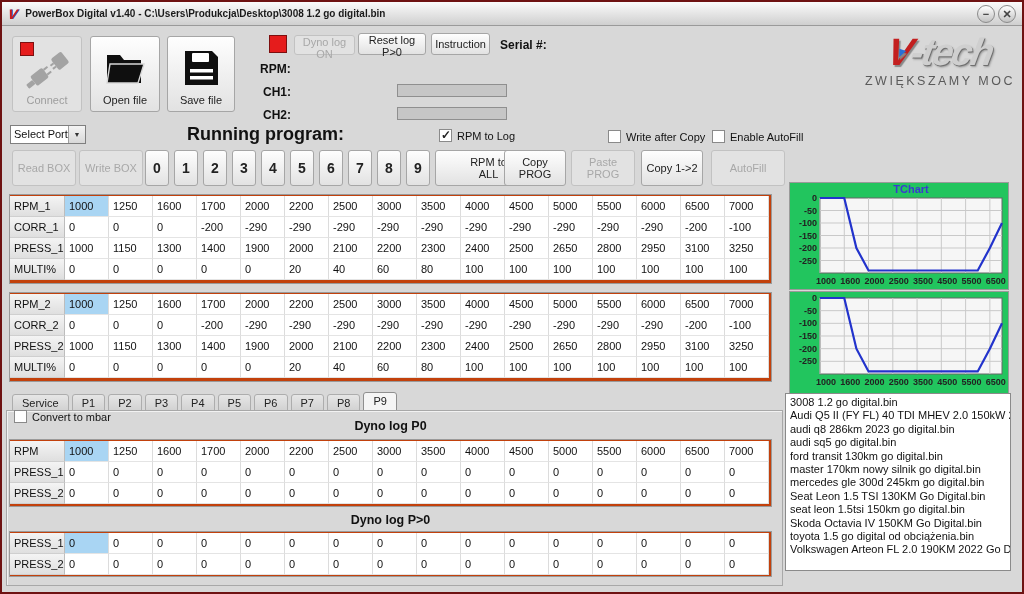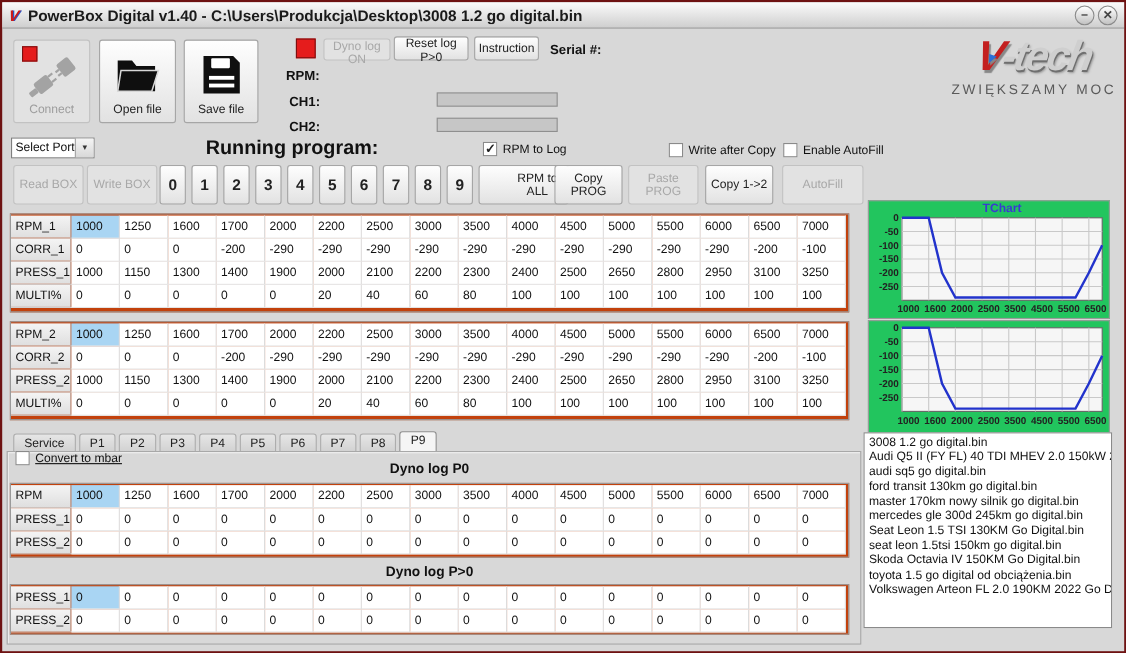--- a/index.html
+++ b/index.html
@@ -6,21 +6,21 @@
   html,body { width:1024px; height:594px; }
   body { font-family:"Liberation Sans", sans-serif; font-size:11px; color:#111; background:#888; }
   .app { position:relative; width:1024px; height:594px; background:#d8d8d8; border:2px solid #6e1212; overflow:hidden; }
 
   
   .titlebar { position:absolute; left:0; top:0; width:1020px; height:24px;
     background:linear-gradient(#fbfbfb,#cfcfcf); border-bottom:1px solid #9a9a9a;
     display:flex; align-items:center; padding:0 6px; }
   .tb-logo { font-style:italic; font-weight:bold; font-size:14px; color:#cc1a1a; transform:skewX(-8deg);
     text-shadow:1px 0 0 #2a56c6; margin-right:8px; }
-  .tb-title { font-weight:bold; font-size:14px; color:#1a1a1a; flex:1; white-space:nowrap; overflow:hidden; }
+  .tb-title { font-weight:bold; font-size:10px; color:#1a1a1a; flex:1; white-space:nowrap; overflow:hidden; }
   .winbtn { width:18px; height:18px; border-radius:50%; background:linear-gradient(#ffffff,#c2c2c2);
     border:1px solid #8a8a8a; color:#444; font-size:11px; font-weight:bold; line-height:16px; text-align:center;
     margin-left:3px; cursor:default; }
 
   
   .btn { position:absolute; background:linear-gradient(#fefefe,#e2e2e2); border:1px solid #a6a6a6;
     border-radius:3px; font-family:inherit; font-size:11px; color:#222; text-align:center; cursor:default; }
   .btn.disabled { background:#e2e2e2; color:#a8a8a8; border-color:#c2c2c2; }
   .bigbtn { display:flex; flex-direction:column; align-items:center; justify-content:flex-end; padding-bottom:5px; }
   .bigbtn .ind { position:absolute; left:7px; top:5px; width:14px; height:14px; background:var(--red); border:1px solid #7d0f0f; }
@@ -345,21 +345,21 @@
       <div class="tab">P3</div>
       <div class="tab">P4</div>
       <div class="tab">P5</div>
       <div class="tab">P6</div>
       <div class="tab">P7</div>
       <div class="tab">P8</div>
       <div class="tab active">P9</div>
     </div>
 
   <div class="groove" style="left:4px;top:408px;width:777px;height:176px;"></div>
-  <div class="cb" style="left:12px;top:408px;text-decoration:underline;">
+  <div class="cb" style="left:12px;top:408px;">
     <span class="box"></span>
     <span>Convert to mbar</span>
   </div>
   <div class="sect-title" style="left:7px;top:417px;width:763px;">Dyno log  P0</div>
   <div class="tpanel" style="left:7px;top:437px;width:763px;height:68px;">
       <div class="trow">
         <div class="cell label">RPM</div>
         <div class="cell hl">1000</div>
         <div class="cell">1250</div>
         <div class="cell">1600</div>
@@ -518,20 +518,21 @@
         <line x1="175.6" y1="6" x2="175.6" y2="82" stroke="#c9c9c9" stroke-width="1"></line>
         <text x="181.6" y="93" text-anchor="middle" font-size="9" fill="#222" font-family="Liberation Sans, sans-serif">5500</text>
         <line x1="199.86666666666667" y1="6" x2="199.86666666666667" y2="82" stroke="#c9c9c9" stroke-width="1"></line>
         <text x="205.86666666666667" y="93" text-anchor="middle" font-size="9" fill="#222" font-family="Liberation Sans, sans-serif">6500</text>
         <polyline points="30,6 42.13333333333333,6 54.266666666666666,6 66.4,56.666666666666664 78.53333333333333,79.46666666666667 90.66666666666666,79.46666666666667 102.8,79.46666666666667 114.93333333333334,79.46666666666667 127.06666666666666,79.46666666666667 139.2,79.46666666666667 151.33333333333331,79.46666666666667 163.46666666666667,79.46666666666667 175.6,79.46666666666667 187.73333333333335,79.46666666666667 199.86666666666667,56.666666666666664 212,31.333333333333332" fill="none" stroke="#2233cc" stroke-width="2.2"></polyline>
       </svg></div>
 
   <div class="filelist" style="left:783px;top:391px;width:226px;height:178px;">
       <div class="file-item">3008 1.2 go digital.bin</div>
       <div class="file-item">Audi Q5 II (FY FL) 40 TDI MHEV 2.0 150kW 204KM (</div>
+      <div class="file-item">audi q8 286km 2023 go digital.bin</div>
       <div class="file-item">audi sq5 go digital.bin</div>
       <div class="file-item">ford transit 130km go digital.bin</div>
       <div class="file-item">master 170km nowy silnik go digital.bin</div>
       <div class="file-item">mercedes gle 300d 245km go digital.bin</div>
       <div class="file-item">Seat Leon 1.5 TSI 130KM Go Digital.bin</div>
       <div class="file-item">seat leon 1.5tsi 150km go digital.bin</div>
       <div class="file-item">Skoda Octavia IV 150KM Go Digital.bin</div>
       <div class="file-item">toyota 1.5 go digital od obciążenia.bin</div>
       <div class="file-item">Volkswagen Arteon FL 2.0 190KM 2022 Go Digital Au</div>
     </div>

